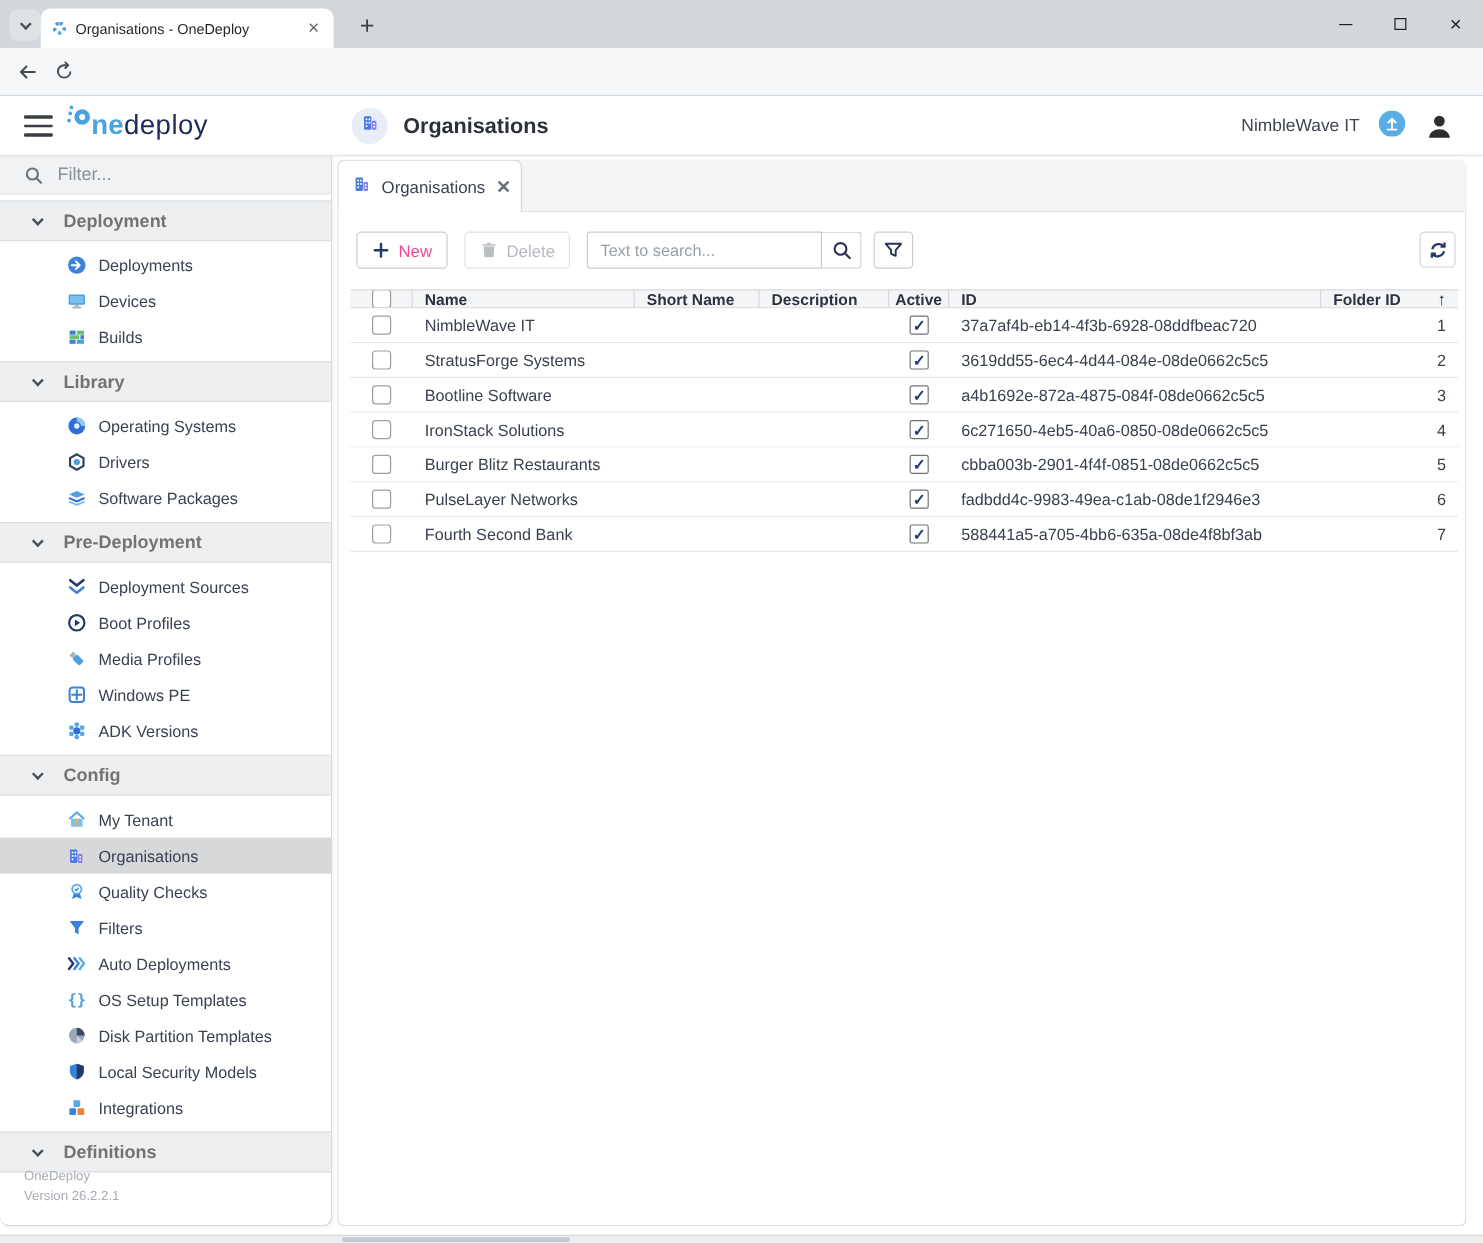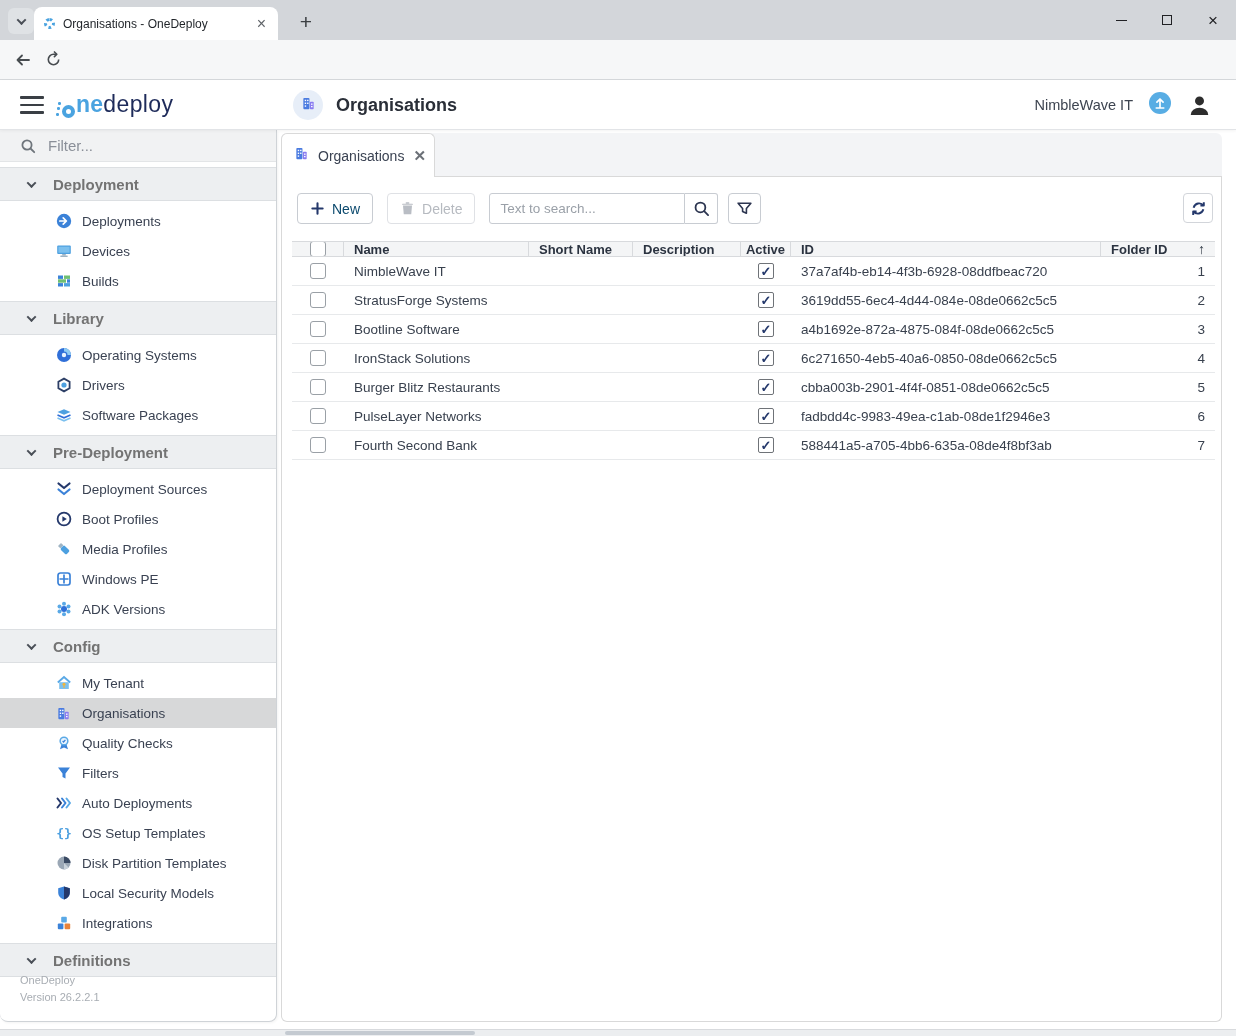--- a/index.html
+++ b/index.html
@@ -31,21 +31,21 @@
   .avatar { width:26px; height:26px; border-radius:50%; background:#8fd0d8; display:flex; align-items:center; justify-content:center; }
   .dots { font-size:17px; color:#474c50; letter-spacing:1px; padding:0 4px; font-weight:bold; }
   .chat-pill { height:30px; background:#fff; border:1px solid #dadce0; border-radius:15px; display:flex; align-items:center; gap:6px; padding:0 12px 0 8px; }
   .copilot-ic { width:18px; height:18px; border-radius:50%; background:conic-gradient(#e85d9d,#f2a23c,#67b7f0,#9a6ff0,#e85d9d); }
   .chat-label { font-size:13px; color:#202124; }
 
   
   .app-header { position:absolute; left:0; top:80px; width:1236px; height:50px; background:#fff; border-bottom:1px solid #e2e4e7; box-shadow:0 1px 3px rgba(0,0,0,0.05); z-index:5; }
   .hamburger { position:absolute; left:20px; top:16px; width:24px; height:18px; display:flex; flex-direction:column; justify-content:space-between; }
   .hamburger i { height:2.6px; background:#3a3f45; border-radius:1px; }
-  .logo { position:absolute; left:62px; top:11px; display:flex; align-items:flex-end; }
+  .logo { position:absolute; left:62px; top:11px; display:flex; align-items:flex-start; }
   .logo-o { width:13px; height:13px; border:4px solid #4aa3e0; border-radius:50%; display:inline-block; position:relative; margin-right:1px; }
   .logo-o::before { content:""; position:absolute; left:-9px; top:-2px; width:2.6px; height:2.6px; border-radius:50%; background:#4aa3e0; box-shadow:-1px 6px 0 #4aa3e0, 1px -5px 0 #4aa3e0; }
   .logo-one { font-size:23px; font-weight:bold; color:#4aa3e0; letter-spacing:0.2px; }
   .logo-deploy { font-size:23px; font-weight:400; color:#1e2b5a; letter-spacing:0.4px; }
   .pagetitle-wrap { position:absolute; left:293px; top:10px; display:flex; align-items:center; gap:13px; }
   .title-badge { width:30px; height:30px; border-radius:50%; background:#e7eef8; display:flex; align-items:center; justify-content:center; }
   .page-title { font-size:18px; font-weight:bold; color:#2a2f38; }
   .header-right { position:absolute; right:24px; top:0; height:50px; display:flex; align-items:center; gap:16px; }
   .tenant-name { font-size:14.5px; color:#3d4450; }
   .account-ic { color:#2d2d2d; display:flex; }
@@ -65,21 +65,21 @@
 
   
   .content { position:absolute; left:281px; top:133px; width:941px; height:889px; }
   .tabbar { position:relative; height:44px; background:#f3f4f6; border-bottom:1px solid #d9d9d9; border-radius:6px 6px 0 0; }
   .app-tab { position:absolute; left:0; top:0; bottom:-1px; width:154px; background:#fff; border:1px solid #d9d9d9; border-bottom:none; border-radius:6px 6px 0 0; display:flex; align-items:center; padding:0 12px; gap:9px; }
   .app-tab-label { font-size:14px; color:#3a4252; flex:1; }
   .app-tab-close { color:#6b7077; font-size:15px; font-weight:bold; }
   .panel { position:absolute; left:0; top:44px; right:0; bottom:0; background:#fff; border:1px solid #d9d9d9; border-top:none; border-radius:0 0 6px 6px; }
 
   .toolbar { position:absolute; left:15px; top:16px; height:31px; display:flex; align-items:stretch; }
-  .btn { display:flex; align-items:center; gap:7px; padding:0 12px; border:1px solid #c8ccd2; border-radius:4px; background:#fff; font-size:14px; color:#0c4a6e; }
+  .btn { display:flex; align-items:center; gap:7px; padding:0 12px; border:1px solid #c8ccd2; border-radius:4px; background:#fff; font-size:14px; color:#ec4899; }
   .btn .b-ic { display:flex; color:#24386b; }
   .btn.disabled { color:#b6bac0; border-color:#dfe1e5; }
   .btn.disabled .b-ic { color:#b9bdc4; }
   .btn-new { margin-right:14px; }
   .btn-delete { margin-right:14px; }
   .search-input { width:196px; border:1px solid #c8ccd2; border-radius:3px 0 0 3px; padding:0 10px; font-size:13.5px; color:#8b5cf6; outline:none; font-family:inherit; }
   .search-input::placeholder { color:#9aa0a8; }
   .sq-btn { width:33px; display:flex; align-items:center; justify-content:center; border:1px solid #c8ccd2; background:#fff; color:#2c3550; }
   .btn-search { border-left:none; border-radius:0 3px 3px 0; margin-right:10px; }
   .btn-filter { border-radius:4px; }

